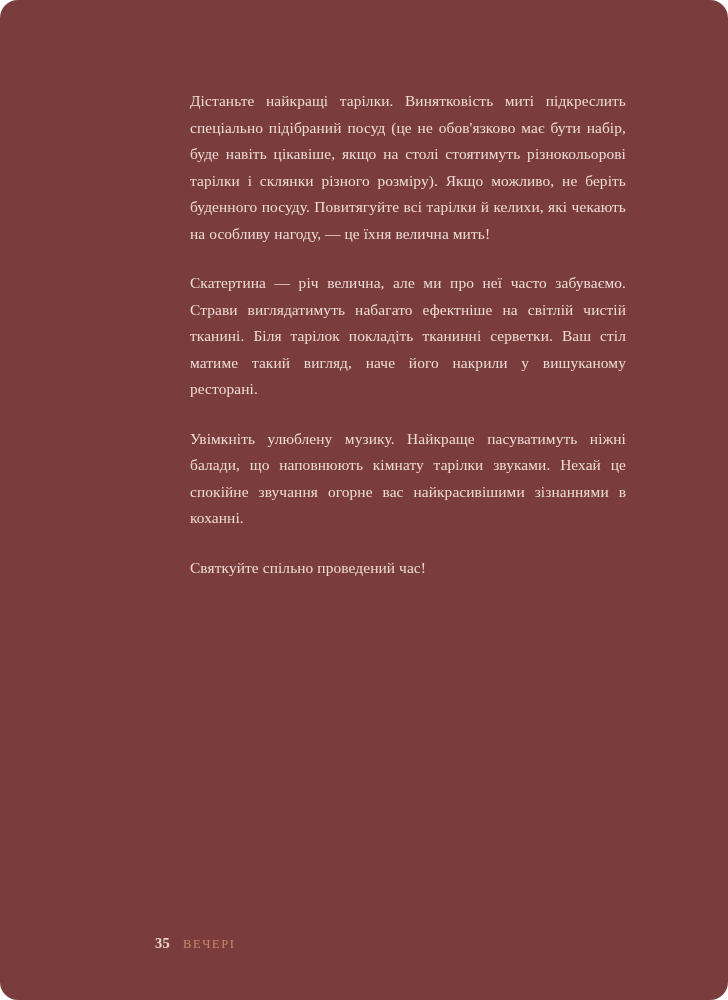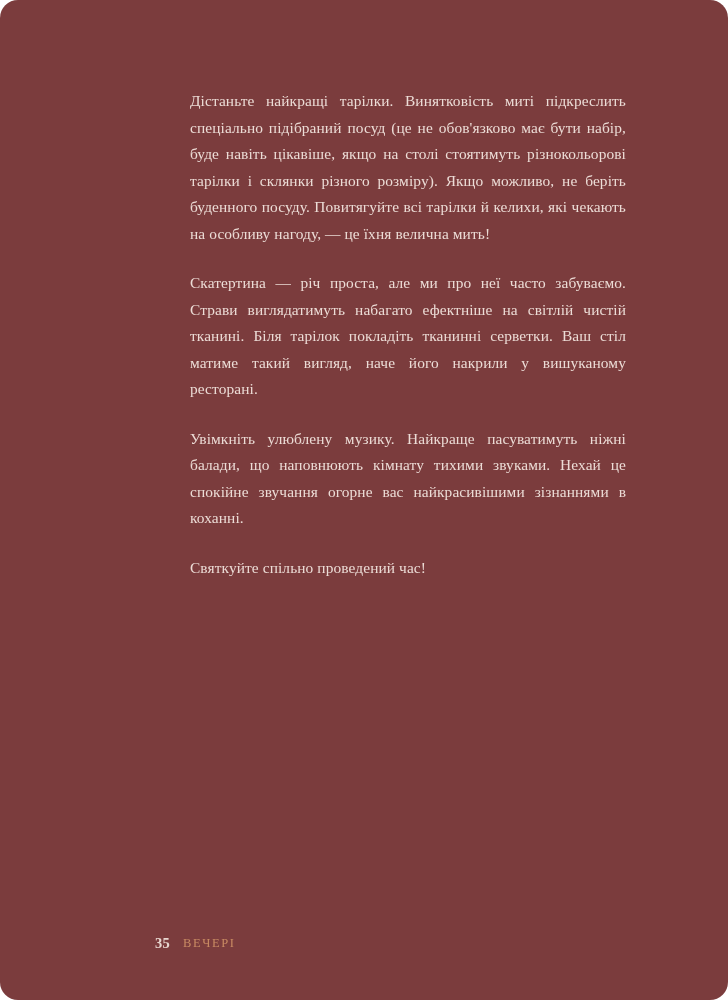--- a/index.html
+++ b/index.html
@@ -38,21 +38,21 @@
   }
   .para.last {
     margin-bottom: 16px;
     text-align: left;
   }
   .footer {
     position: absolute;
     left: 155px;
     bottom: 48px;
     display: flex;
-    align-items: center;
+    align-items: flex-end;
     gap: 13px;
   }
   .folio {
     color: #e8d7d0;
     font-family: "Liberation Serif", serif;
     font-size: 14.5px;
     font-weight: bold;
     letter-spacing: 0.3px;
   }
   .running-head {
@@ -63,22 +63,22 @@
     letter-spacing: 1.6px;
   }
 </style>
 </head>
 <body>
 
 <div class="page">
 
   <div class="content">
     <p class="para">Дістаньте найкращі тарілки. Винятковість миті підкреслить спеціально підібраний посуд (це не обов'язково має бути набір, буде навіть цікавіше, якщо на столі стоятимуть різнокольорові тарілки і склянки різного розміру). Якщо можливо, не беріть буденного посуду. Повитягуйте всі тарілки й келихи, які чекають на особливу нагоду, — це їхня велична мить!</p>
-    <p class="para">Скатертина — річ проста, але ми про неї часто забуваємо. Страви виглядатимуть набагато ефектніше на світлій чистій тканині. Біля тарілок покладіть тканинні серветки. Ваш стіл матиме такий вигляд, наче його накрили у вишуканому ресторані.</p>
-    <p class="para">Увімкніть улюблену музику. Найкраще пасуватимуть ніжні балади, що наповнюють кімнату тихими звуками. Нехай це спокійне звучання огорне вас найкрасивішими зізнаннями в коханні.</p>
+    <p class="para">Скатертина — річ велична, але ми про неї часто забуваємо. Страви виглядатимуть набагато ефектніше на світлій чистій тканині. Біля тарілок покладіть тканинні серветки. Ваш стіл матиме такий вигляд, наче його накрили у вишуканому ресторані.</p>
+    <p class="para">Увімкніть улюблену музику. Найкраще пасуватимуть ніжні балади, що наповнюють кімнату тарілки звуками. Нехай це спокійне звучання огорне вас найкрасивішими зізнаннями в коханні.</p>
     <p class="para last">Святкуйте спільно проведений час!</p>
   </div>
 
   <div class="footer">
     <span class="folio">35</span>
     <span class="running-head">ВЕЧЕРІ</span>
   </div>
 
 </div>
 

